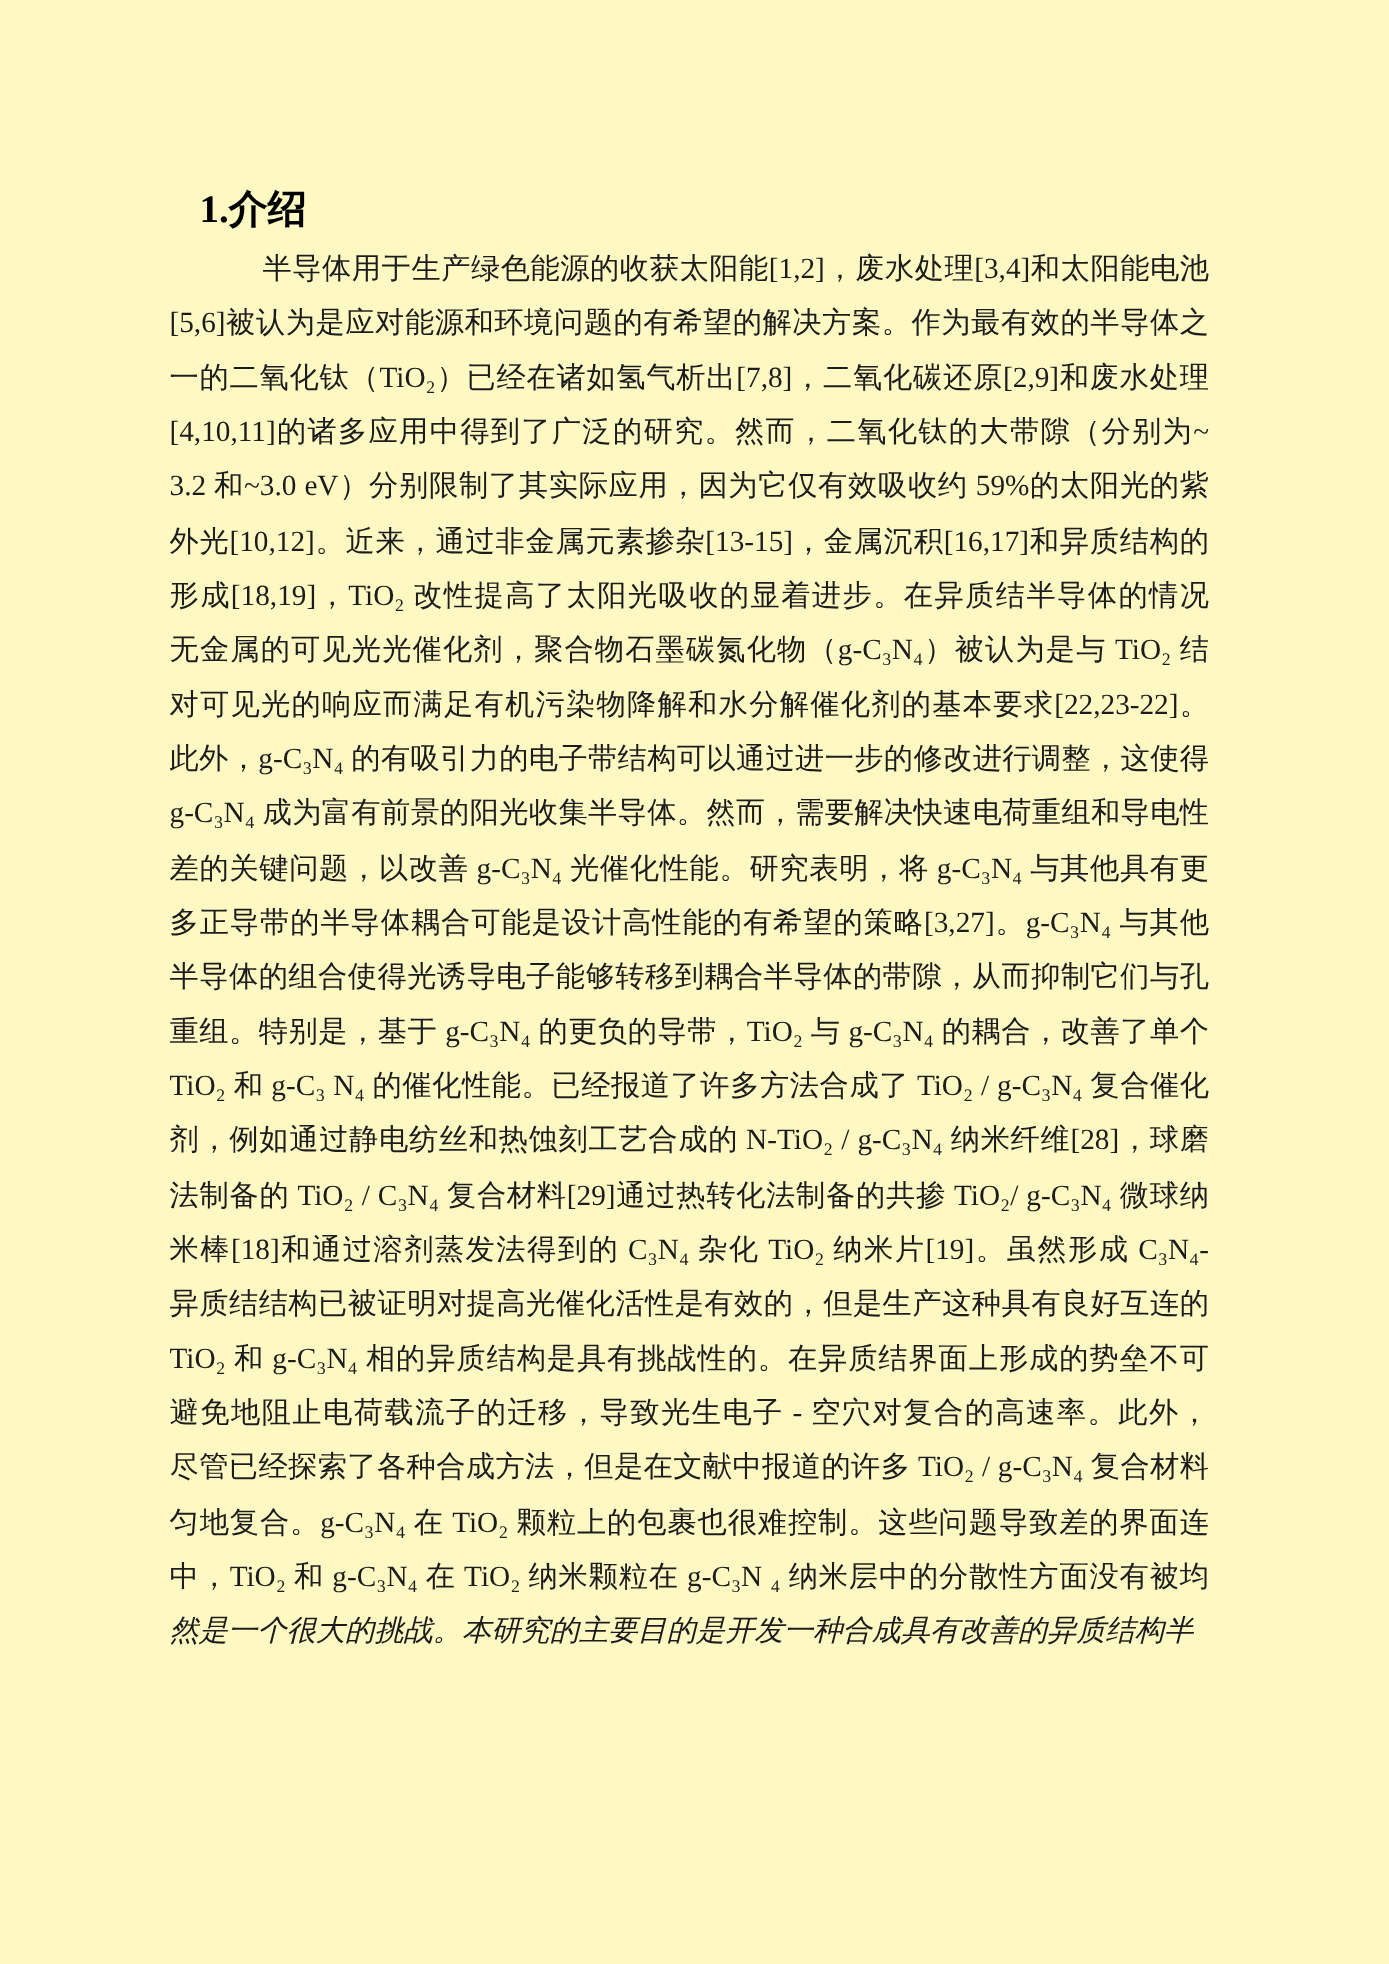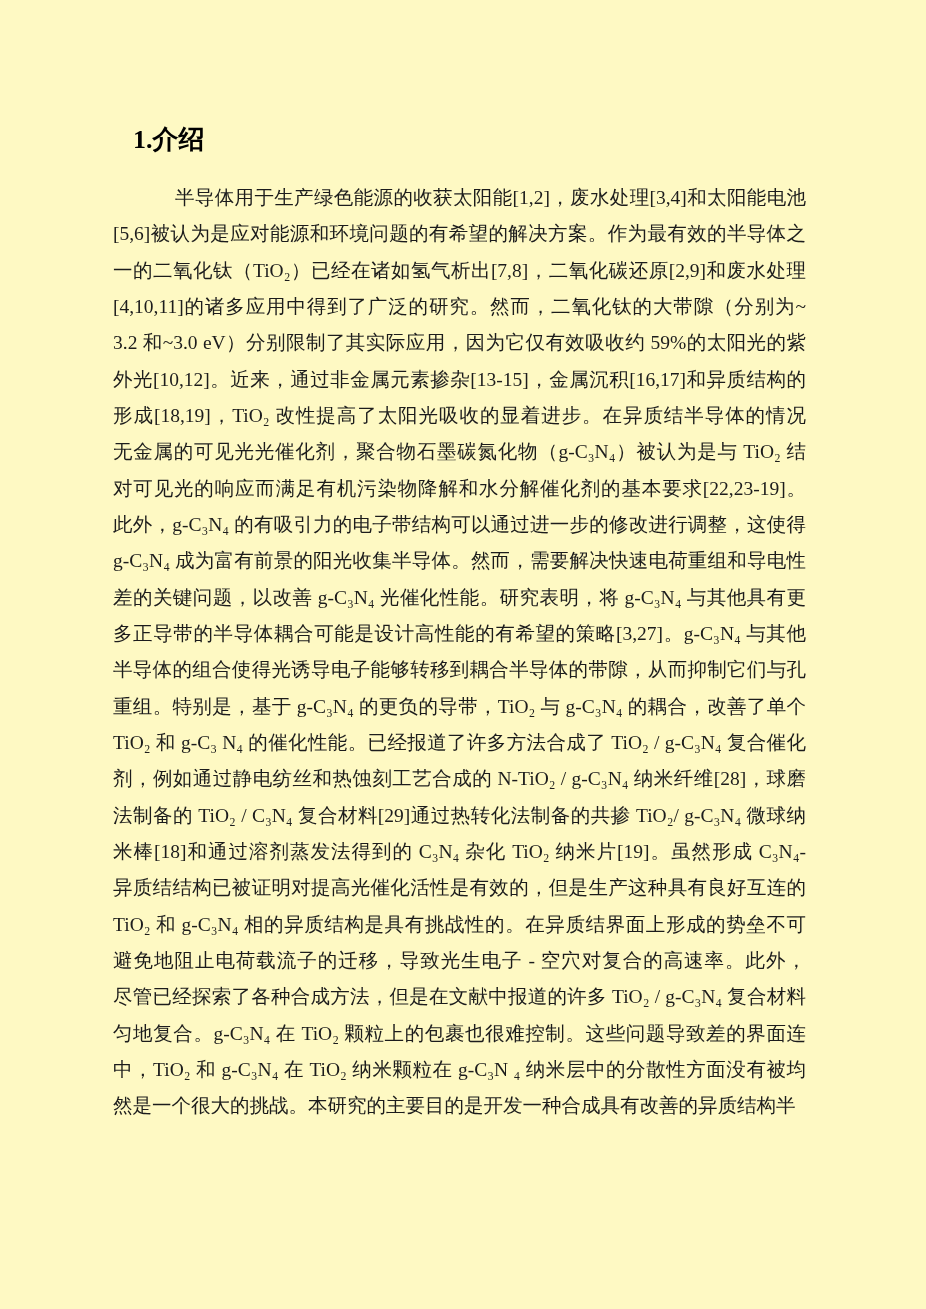--- a/index.html
+++ b/index.html
@@ -24,54 +24,55 @@
   }
   .heading {
     margin: 0 0 0 20px;
     font-size: 26px;
     line-height: 29px;
     font-weight: bold;
     color: #000000;
     font-family: inherit;
   }
   .lines {
-    margin-top: 26px;
+    margin-top: 8px;
   }
   .line {
     height: 36.33px;
     line-height: 36.33px;
     font-size: 19.5px;
     text-align: justify;
     text-align-last: justify;
     overflow: hidden;
     white-space: normal;
   }
   .line:first-child {
     text-indent: 62px;
   }
   .line:last-child {
     text-align-last: left;
+    font-style: italic;
   }
 </style>
 </head>
 <body>
 
 <div class="page">
   <div class="content">
     <h1 class="heading">1.介绍</h1>
     <div class="lines" id="paragraph-lines">
         <div class="line">半导体用于生产绿色能源的收获太阳能[1,2]，废水处理[3,4]和太阳能电池</div>
         <div class="line">[5,6]被认为是应对能源和环境问题的有希望的解决方案。作为最有效的半导体之</div>
         <div class="line">一的二氧化钛（TiO₂）已经在诸如氢气析出[7,8]，二氧化碳还原[2,9]和废水处理</div>
         <div class="line">[4,10,11]的诸多应用中得到了广泛的研究。然而，二氧化钛的大带隙（分别为~</div>
         <div class="line">3.2 和~3.0 eV）分别限制了其实际应用，因为它仅有效吸收约 59%的太阳光的紫</div>
         <div class="line">外光[10,12]。近来，通过非金属元素掺杂[13-15]，金属沉积[16,17]和异质结构的</div>
         <div class="line">形成[18,19]，TiO₂ 改性提高了太阳光吸收的显着进步。在异质结半导体的情况下，</div>
         <div class="line">无金属的可见光光催化剂，聚合物石墨碳氮化物（g-C₃N₄）被认为是与 TiO₂ 结</div>
-        <div class="line">对可见光的响应而满足有机污染物降解和水分解催化剂的基本要求[22,23-19]。</div>
+        <div class="line">对可见光的响应而满足有机污染物降解和水分解催化剂的基本要求[22,23-22]。</div>
         <div class="line">此外，g-C₃N₄ 的有吸引力的电子带结构可以通过进一步的修改进行调整，这使得</div>
         <div class="line">g-C₃N₄ 成为富有前景的阳光收集半导体。然而，需要解决快速电荷重组和导电性</div>
         <div class="line">差的关键问题，以改善 g-C₃N₄ 光催化性能。研究表明，将 g-C₃N₄ 与其他具有更</div>
         <div class="line">多正导带的半导体耦合可能是设计高性能的有希望的策略[3,27]。g-C₃N₄ 与其他</div>
         <div class="line">半导体的组合使得光诱导电子能够转移到耦合半导体的带隙，从而抑制它们与孔</div>
         <div class="line">重组。特别是，基于 g-C₃N₄ 的更负的导带，TiO₂ 与 g-C₃N₄ 的耦合，改善了单个</div>
         <div class="line">TiO₂ 和 g-C₃ N₄ 的催化性能。已经报道了许多方法合成了 TiO₂ / g-C₃N₄ 复合催化</div>
         <div class="line">剂，例如通过静电纺丝和热蚀刻工艺合成的 N-TiO₂ / g-C₃N₄ 纳米纤维[28]，球磨</div>
         <div class="line">法制备的 TiO₂ / C₃N₄ 复合材料[29]通过热转化法制备的共掺 TiO₂/ g-C₃N₄ 微球纳</div>
         <div class="line">米棒[18]和通过溶剂蒸发法得到的 C₃N₄ 杂化 TiO₂ 纳米片[19]。虽然形成 C₃N₄-TiO₂</div>

